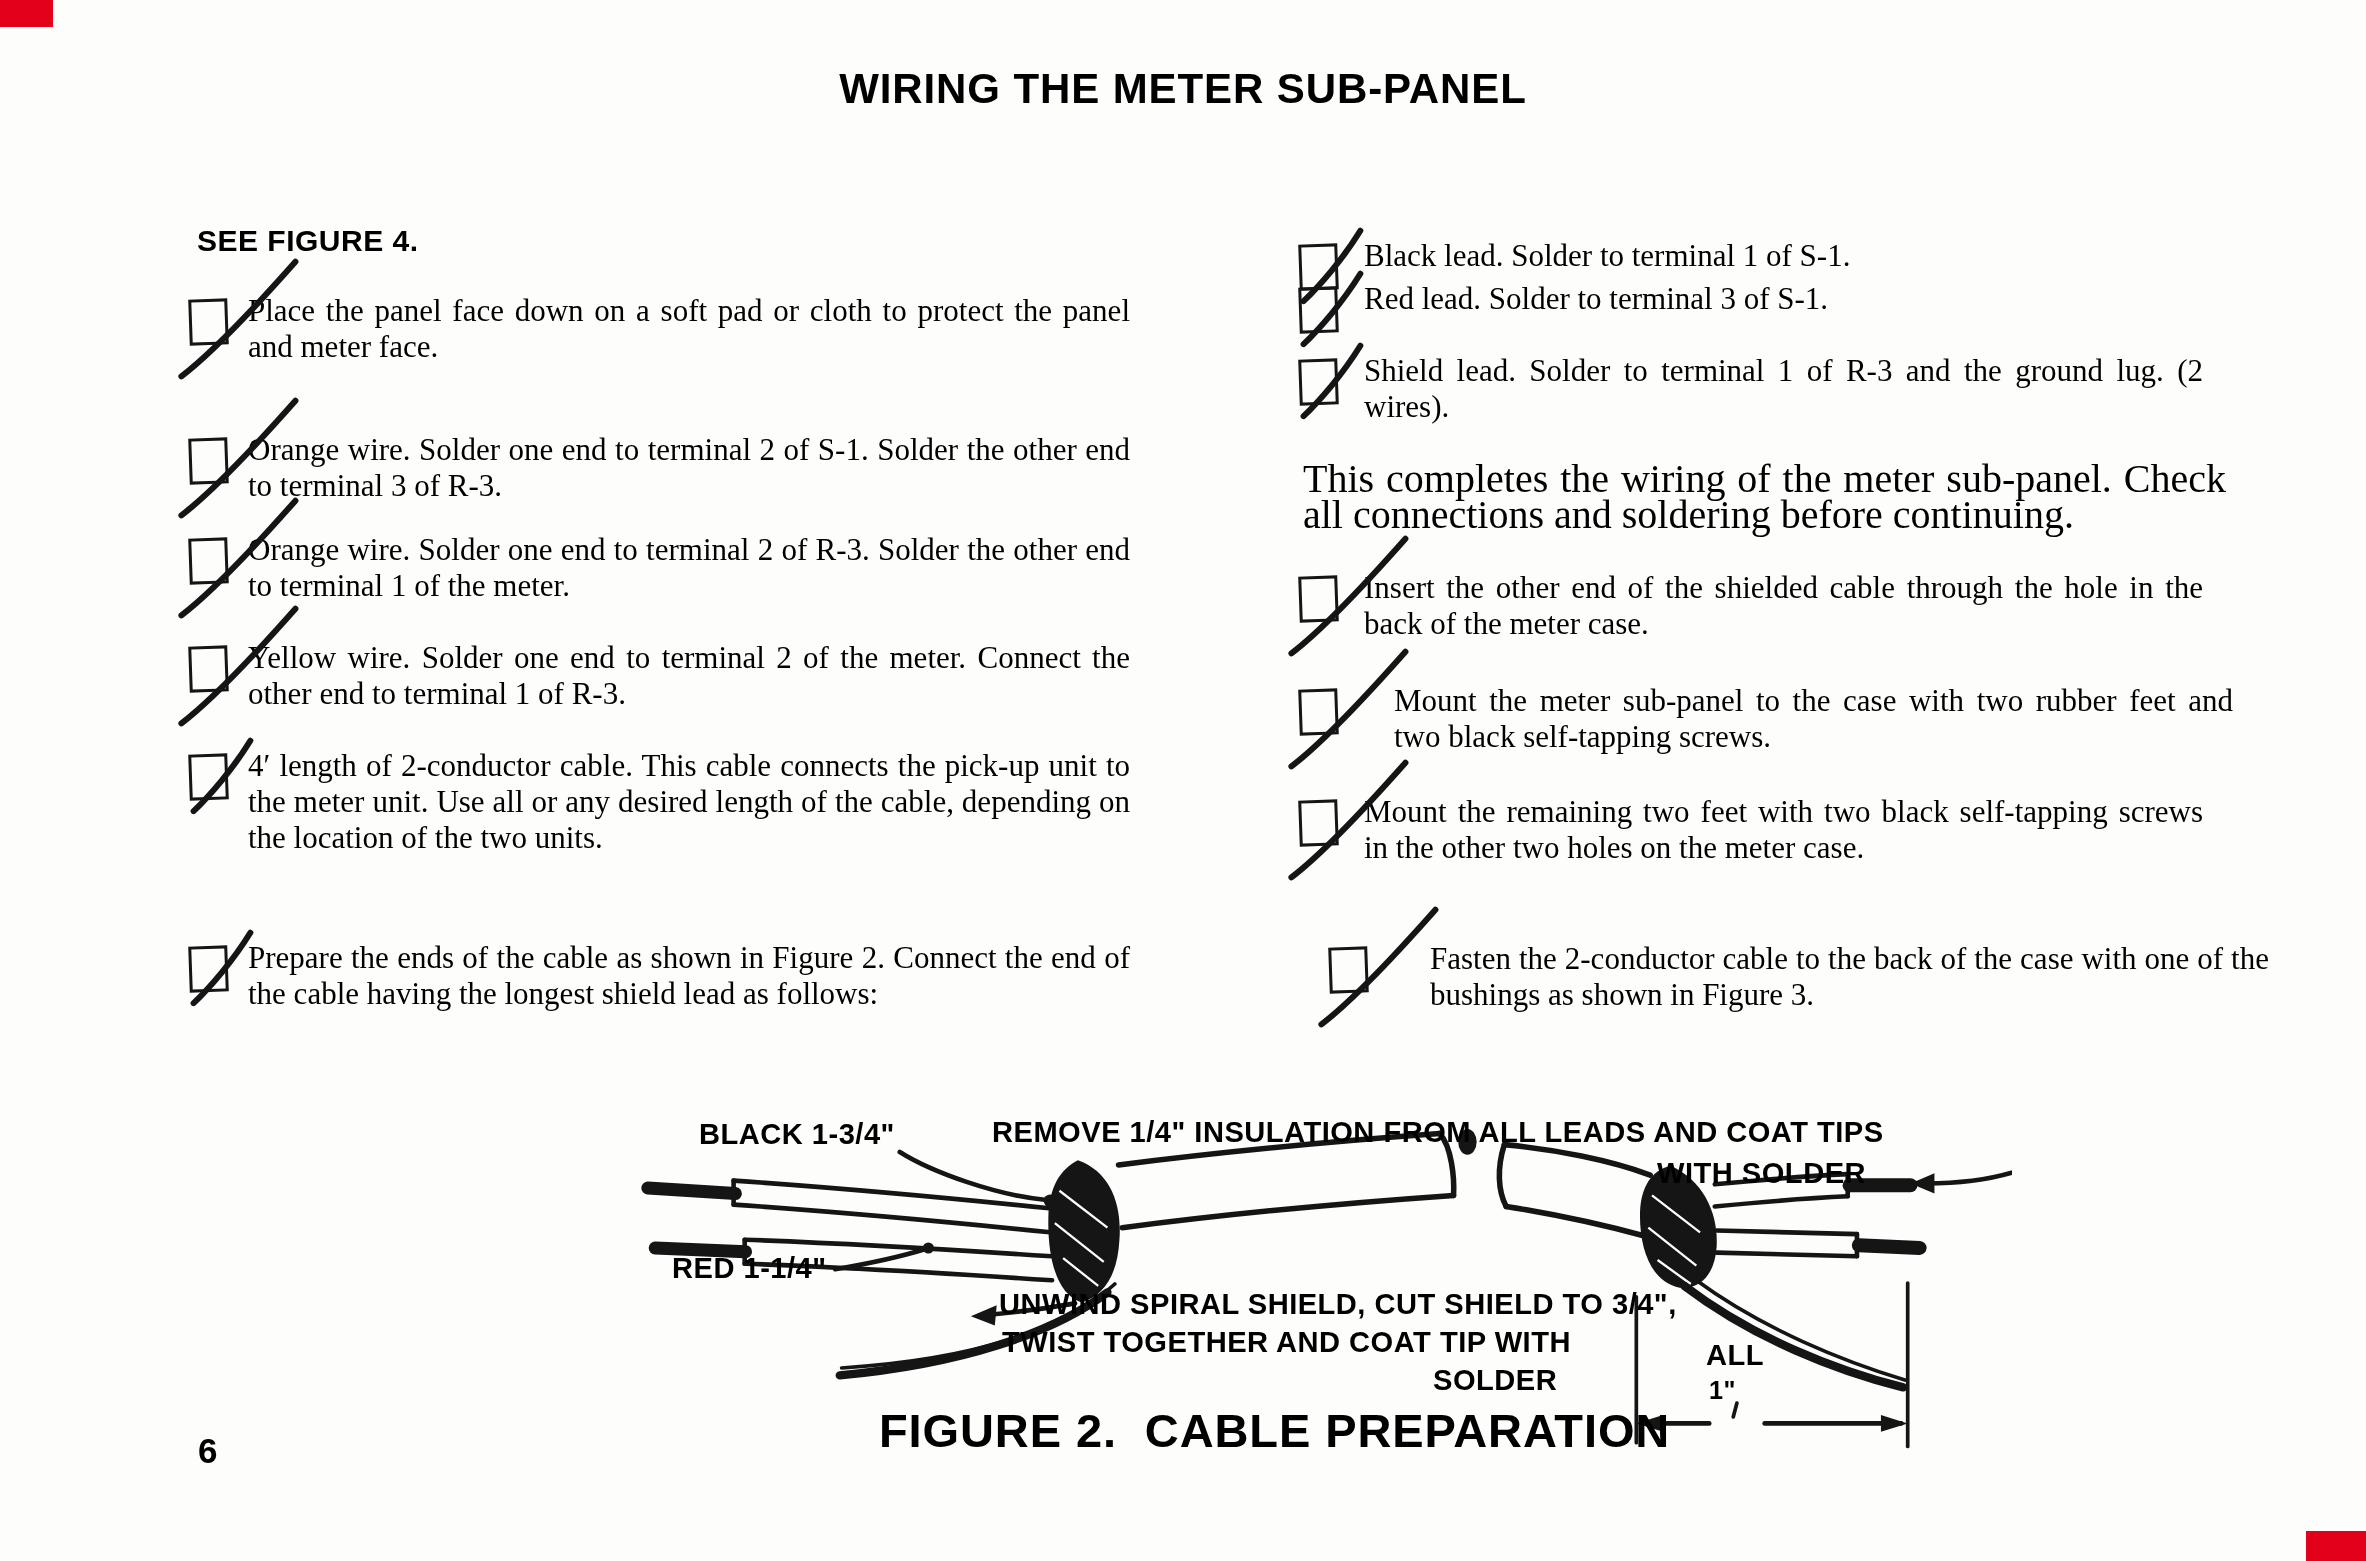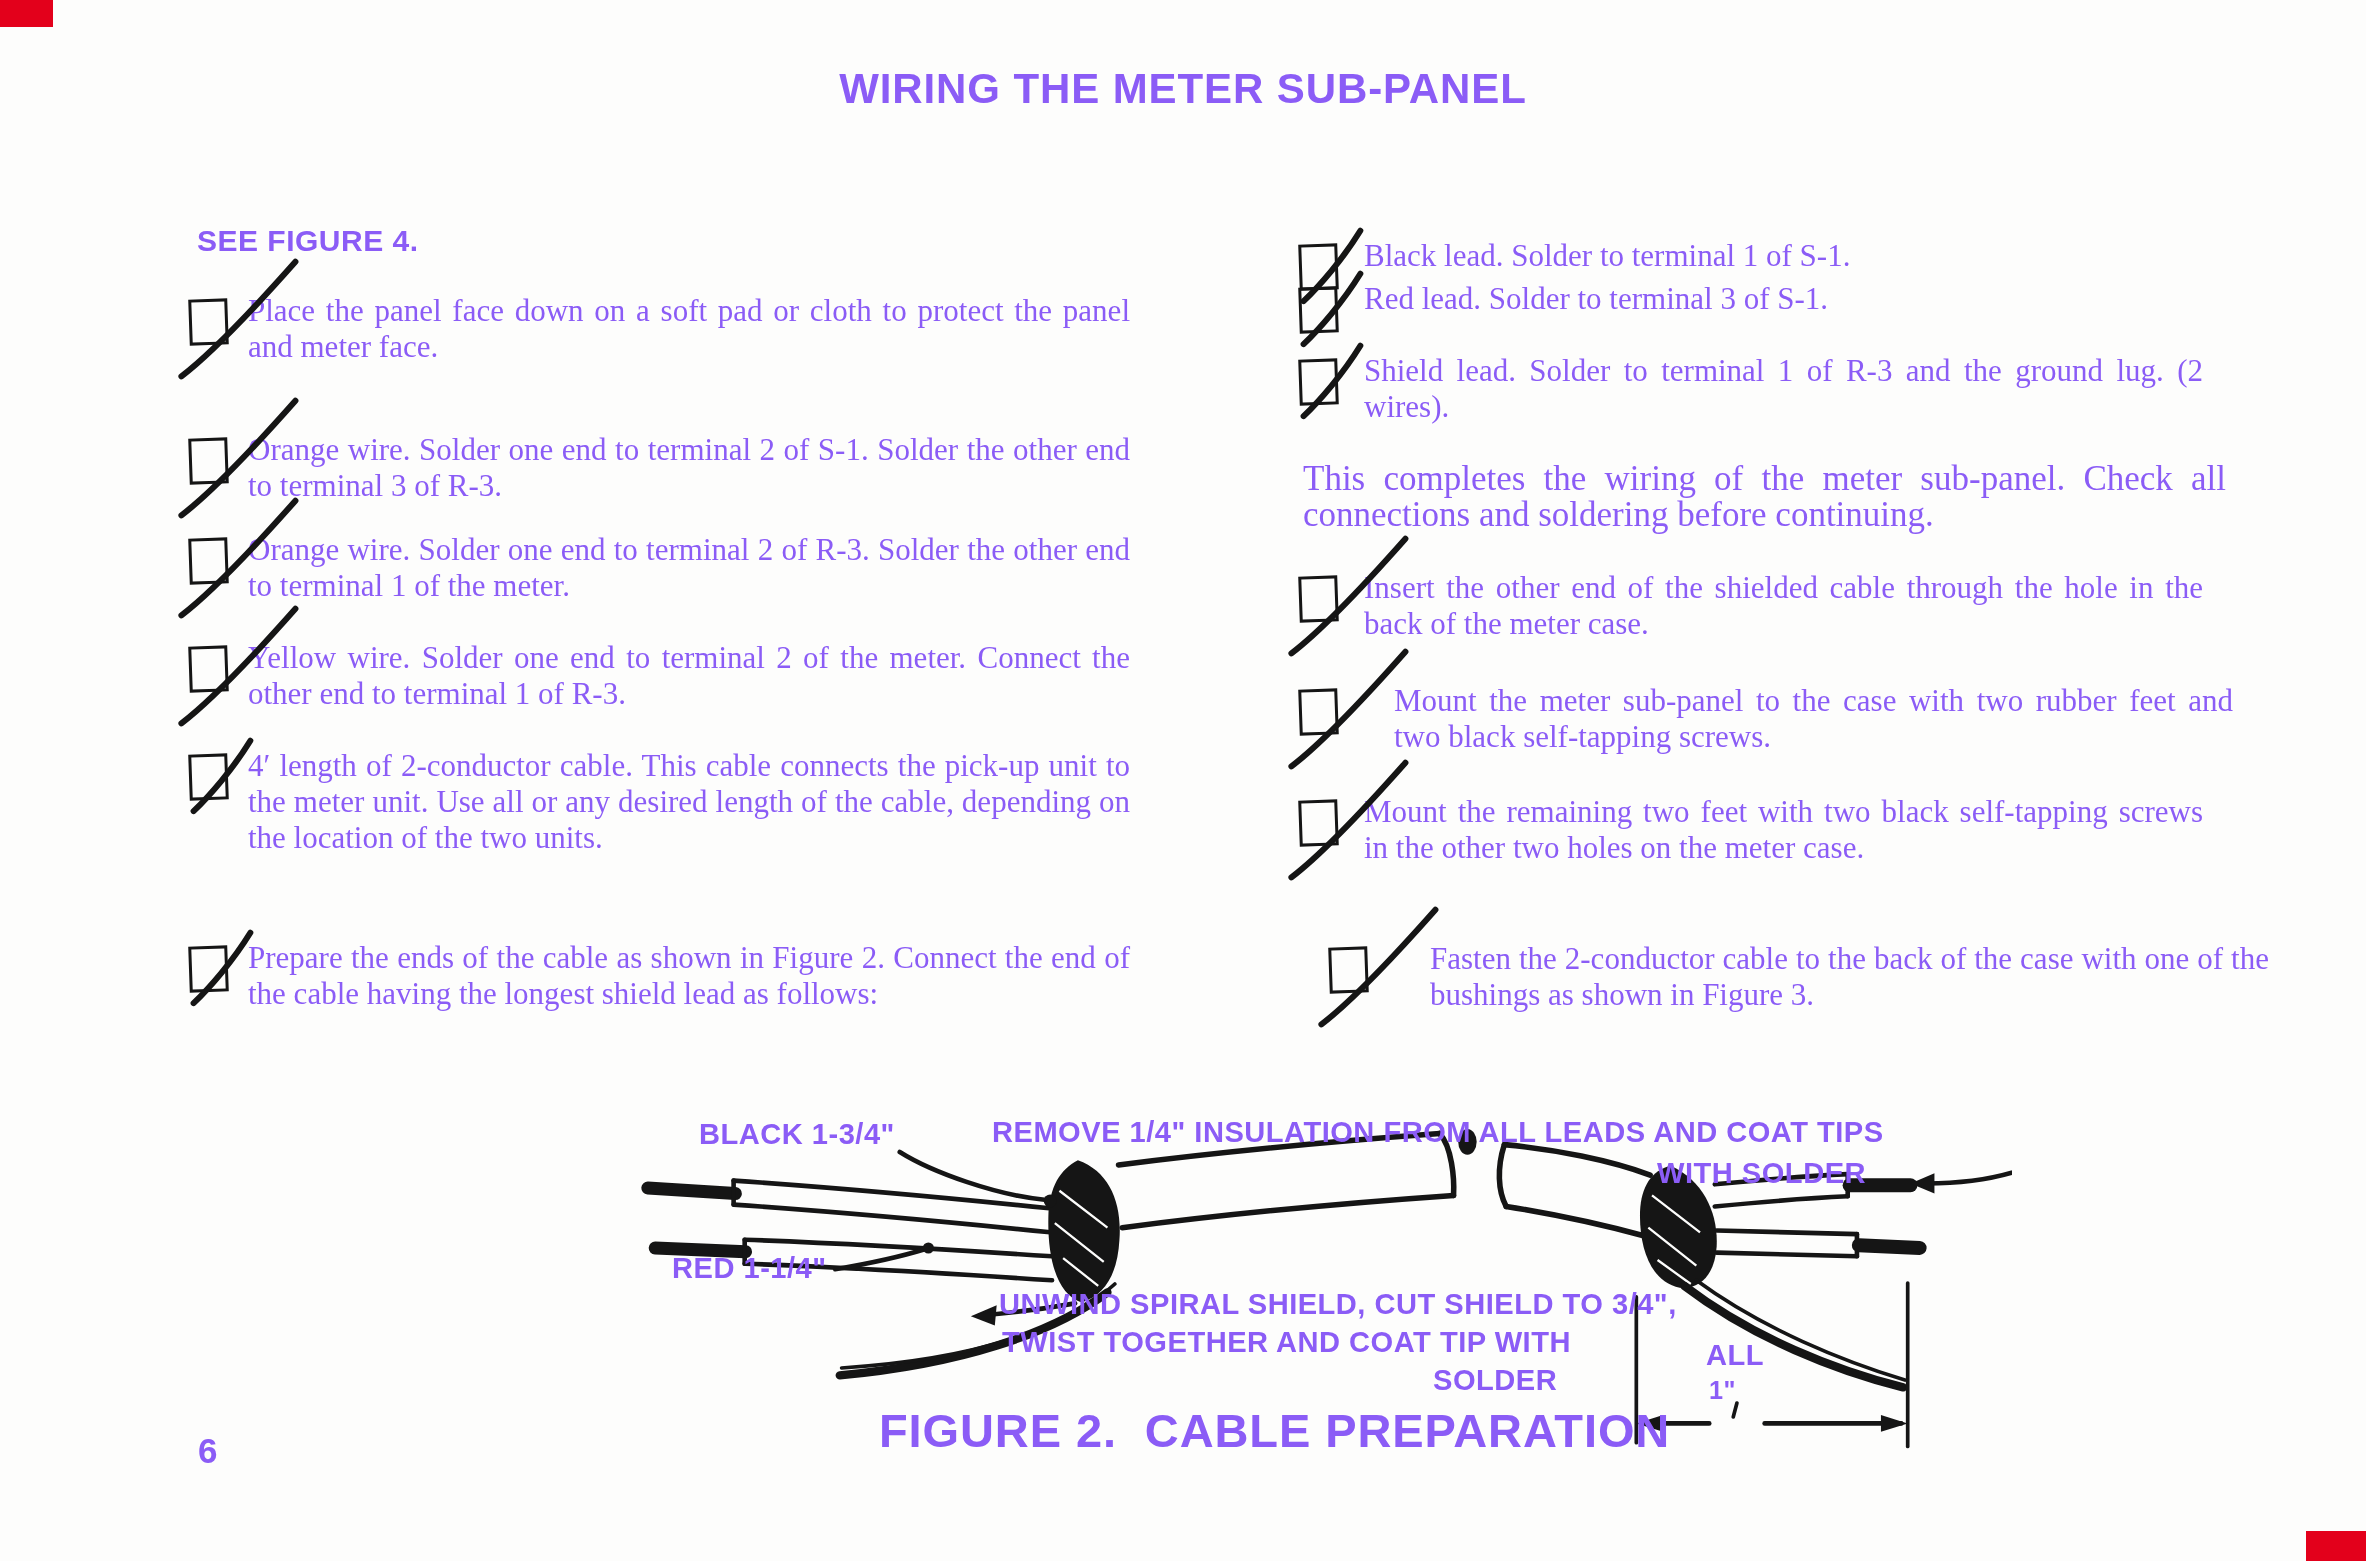--- a/index.html
+++ b/index.html
@@ -1,19 +1,19 @@
 <!DOCTYPE html>
 <html style="font-size:14.8px"><head>
 <meta charset="utf-8">
 <style>
   html,body{margin:0;padding:0;background:#888;}
   .page{
     position:relative; width:2366px; height:1562px;
     background:#fdfdfc; overflow:hidden;
-    font-family:"Liberation Serif", serif; color:#8b5cf6;
+    font-family:"Liberation Serif", serif; color:#000000;
   }
   .corner-mark{position:absolute;background:#e3001b;}
   .corner-mark.tl{left:0;top:0;width:53px;height:27px;}
   .corner-mark.br{right:0;bottom:0;width:60px;height:31px;}
   .title{
     position:absolute; left:0; top:65px; width:2366px; text-align:center;
     font-family:"Liberation Sans", sans-serif; font-weight:700;
     font-size:42px; letter-spacing:0.9px; margin:0;
   }
   .subhead{
@@ -28,21 +28,21 @@
   .tick{position:absolute; overflow:visible; pointer-events:none;}
   .tick path{stroke:#151515; stroke-width:6.5; fill:none; stroke-linecap:round;}
   .t-long{left:-18.5px; top:-41px; width:129px; height:120px;}
   .t-short{left:-7.4px; top:-24px; width:74px; height:85px;}
   .item-text{
     margin:0 0 0 59px; font-size:31px; line-height:36px;
     text-align:justify;
   }
   .rc .item-text{margin-left:65px;}
   .plain-par{
-    position:absolute; margin:0; font-size:35px; line-height:36px; text-align:justify;
+    position:absolute; margin:0; font-size:40px; line-height:36px; text-align:justify;
   }
   .fig-label{
     position:absolute; font-family:"Liberation Sans", sans-serif; font-weight:700;
     font-size:30px; letter-spacing:0.5px; transform:scaleX(0.97);
     transform-origin:left top; white-space:pre;
   }
   .fig-caption{
     position:absolute; left:879px; top:1403px;
     font-family:"Liberation Sans", sans-serif; font-weight:700;
     font-size:47px; letter-spacing:0.9px; white-space:pre;

